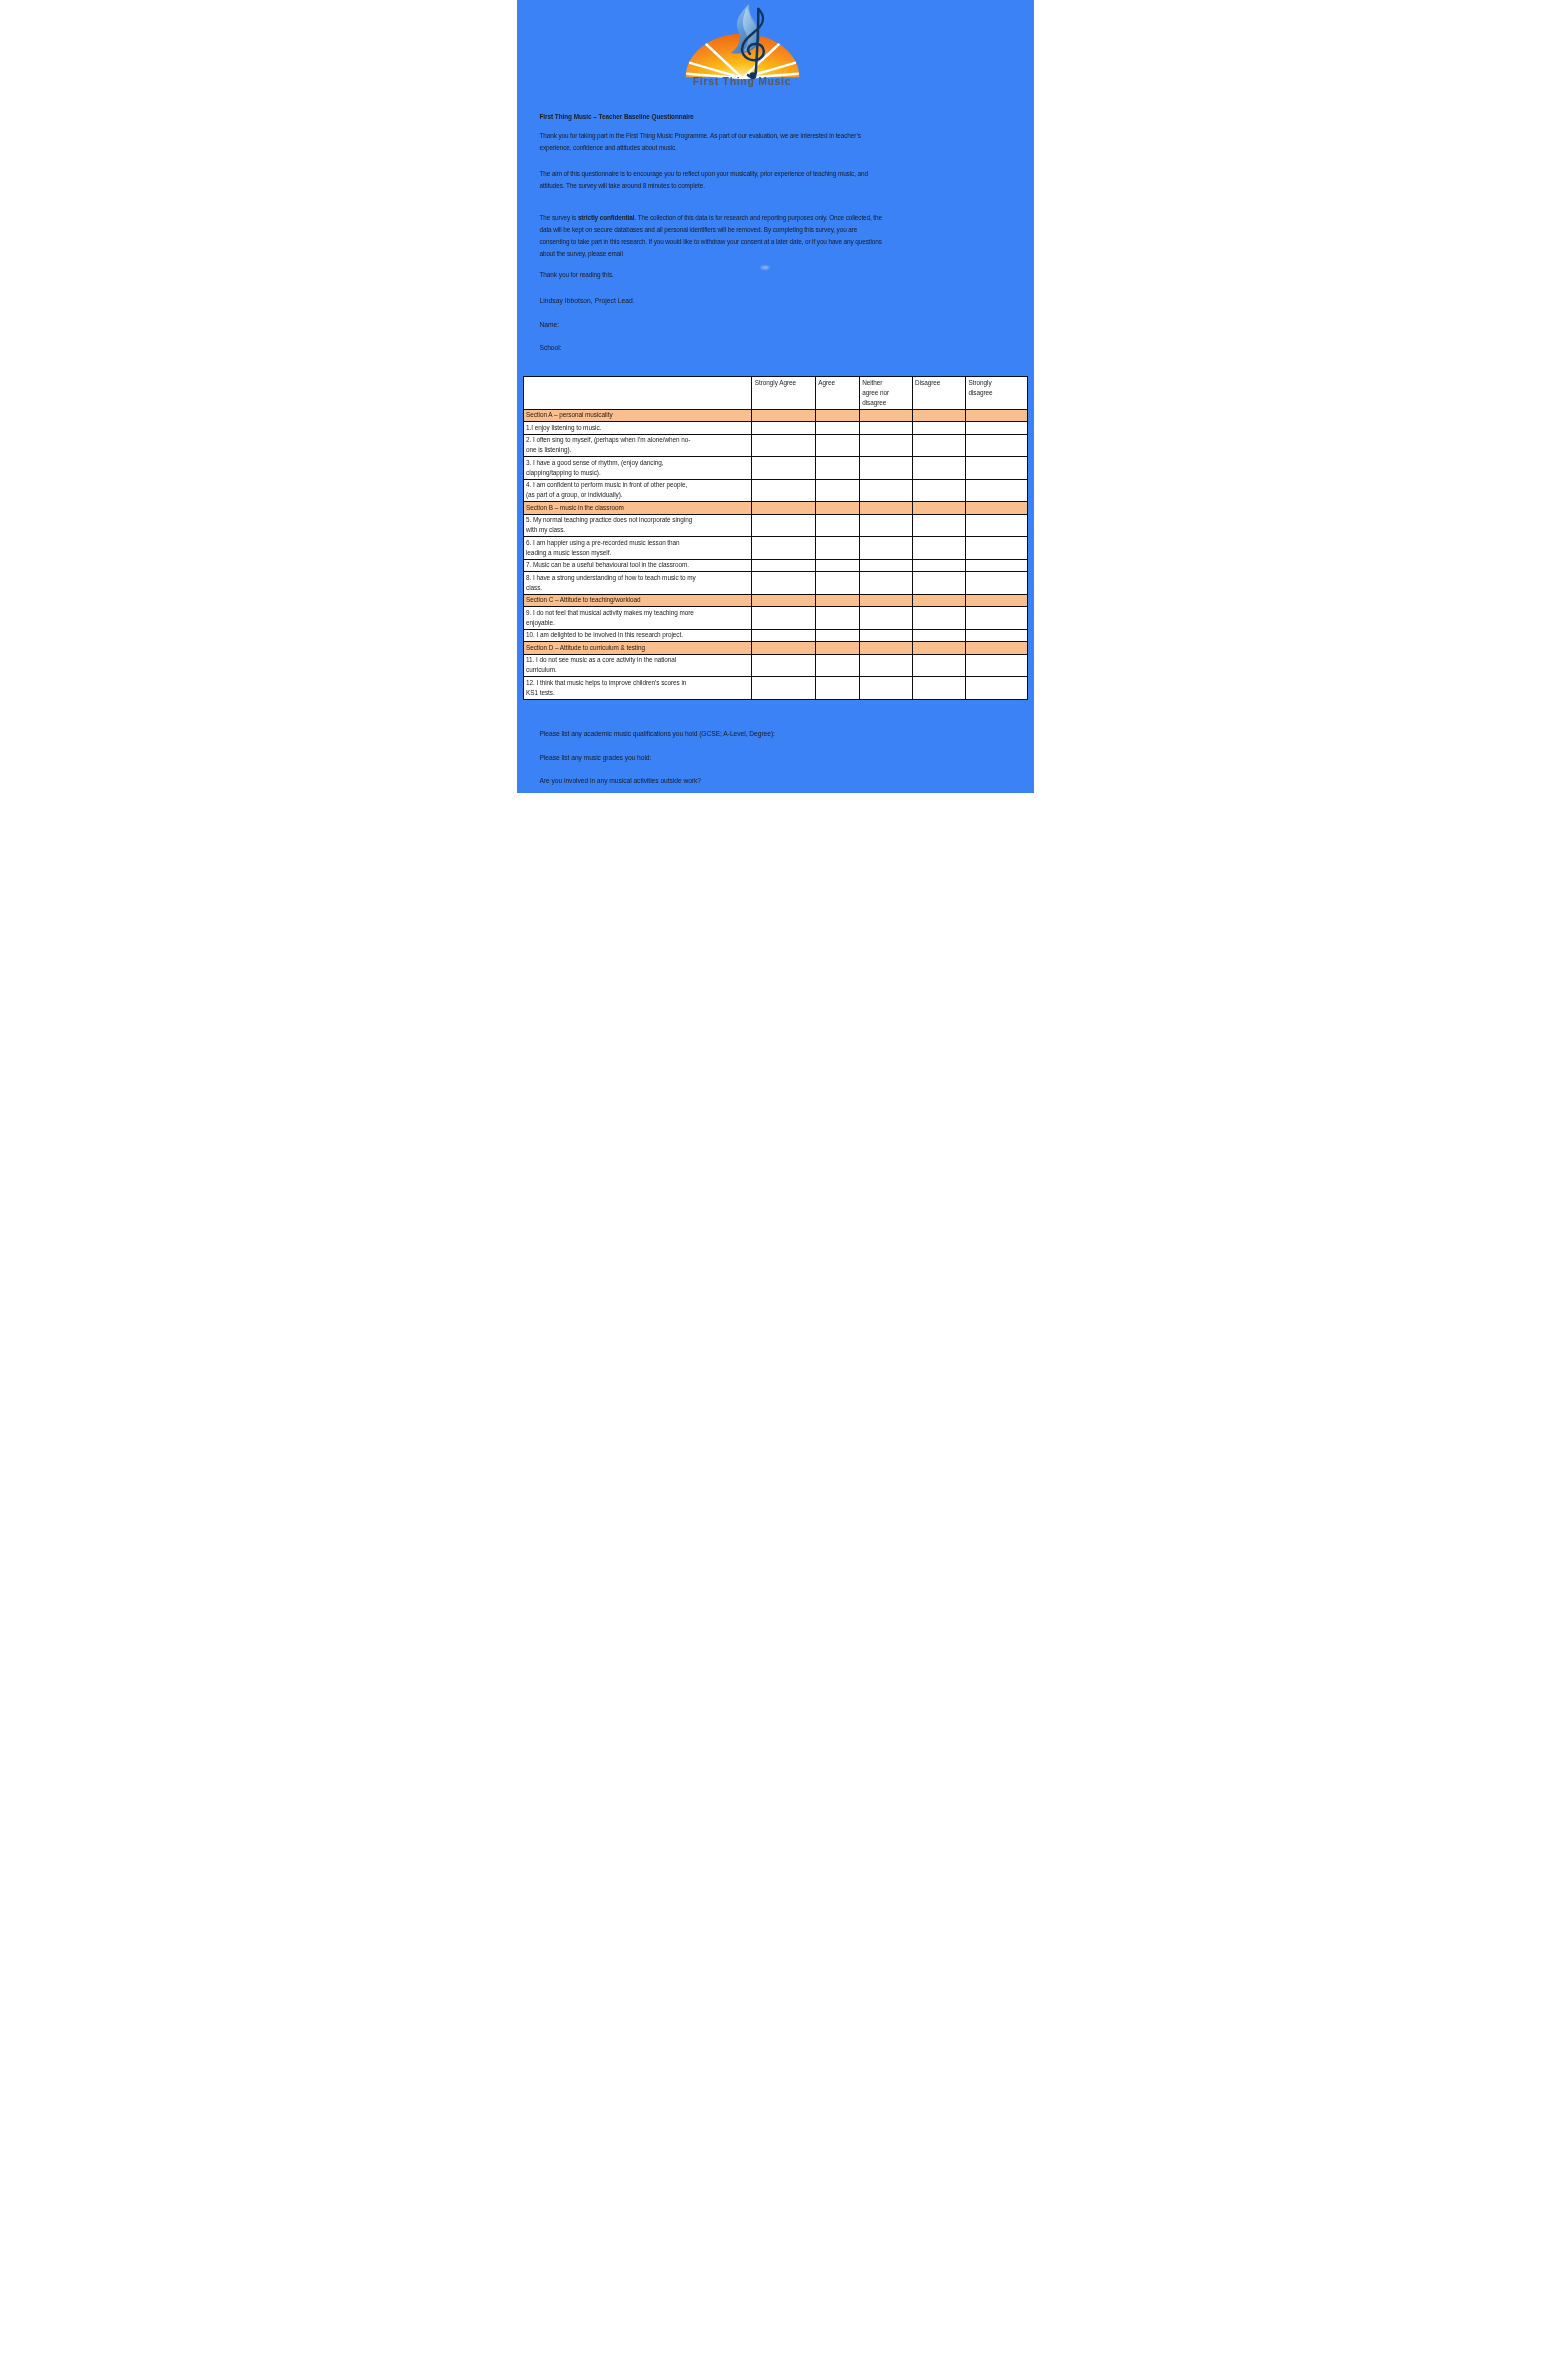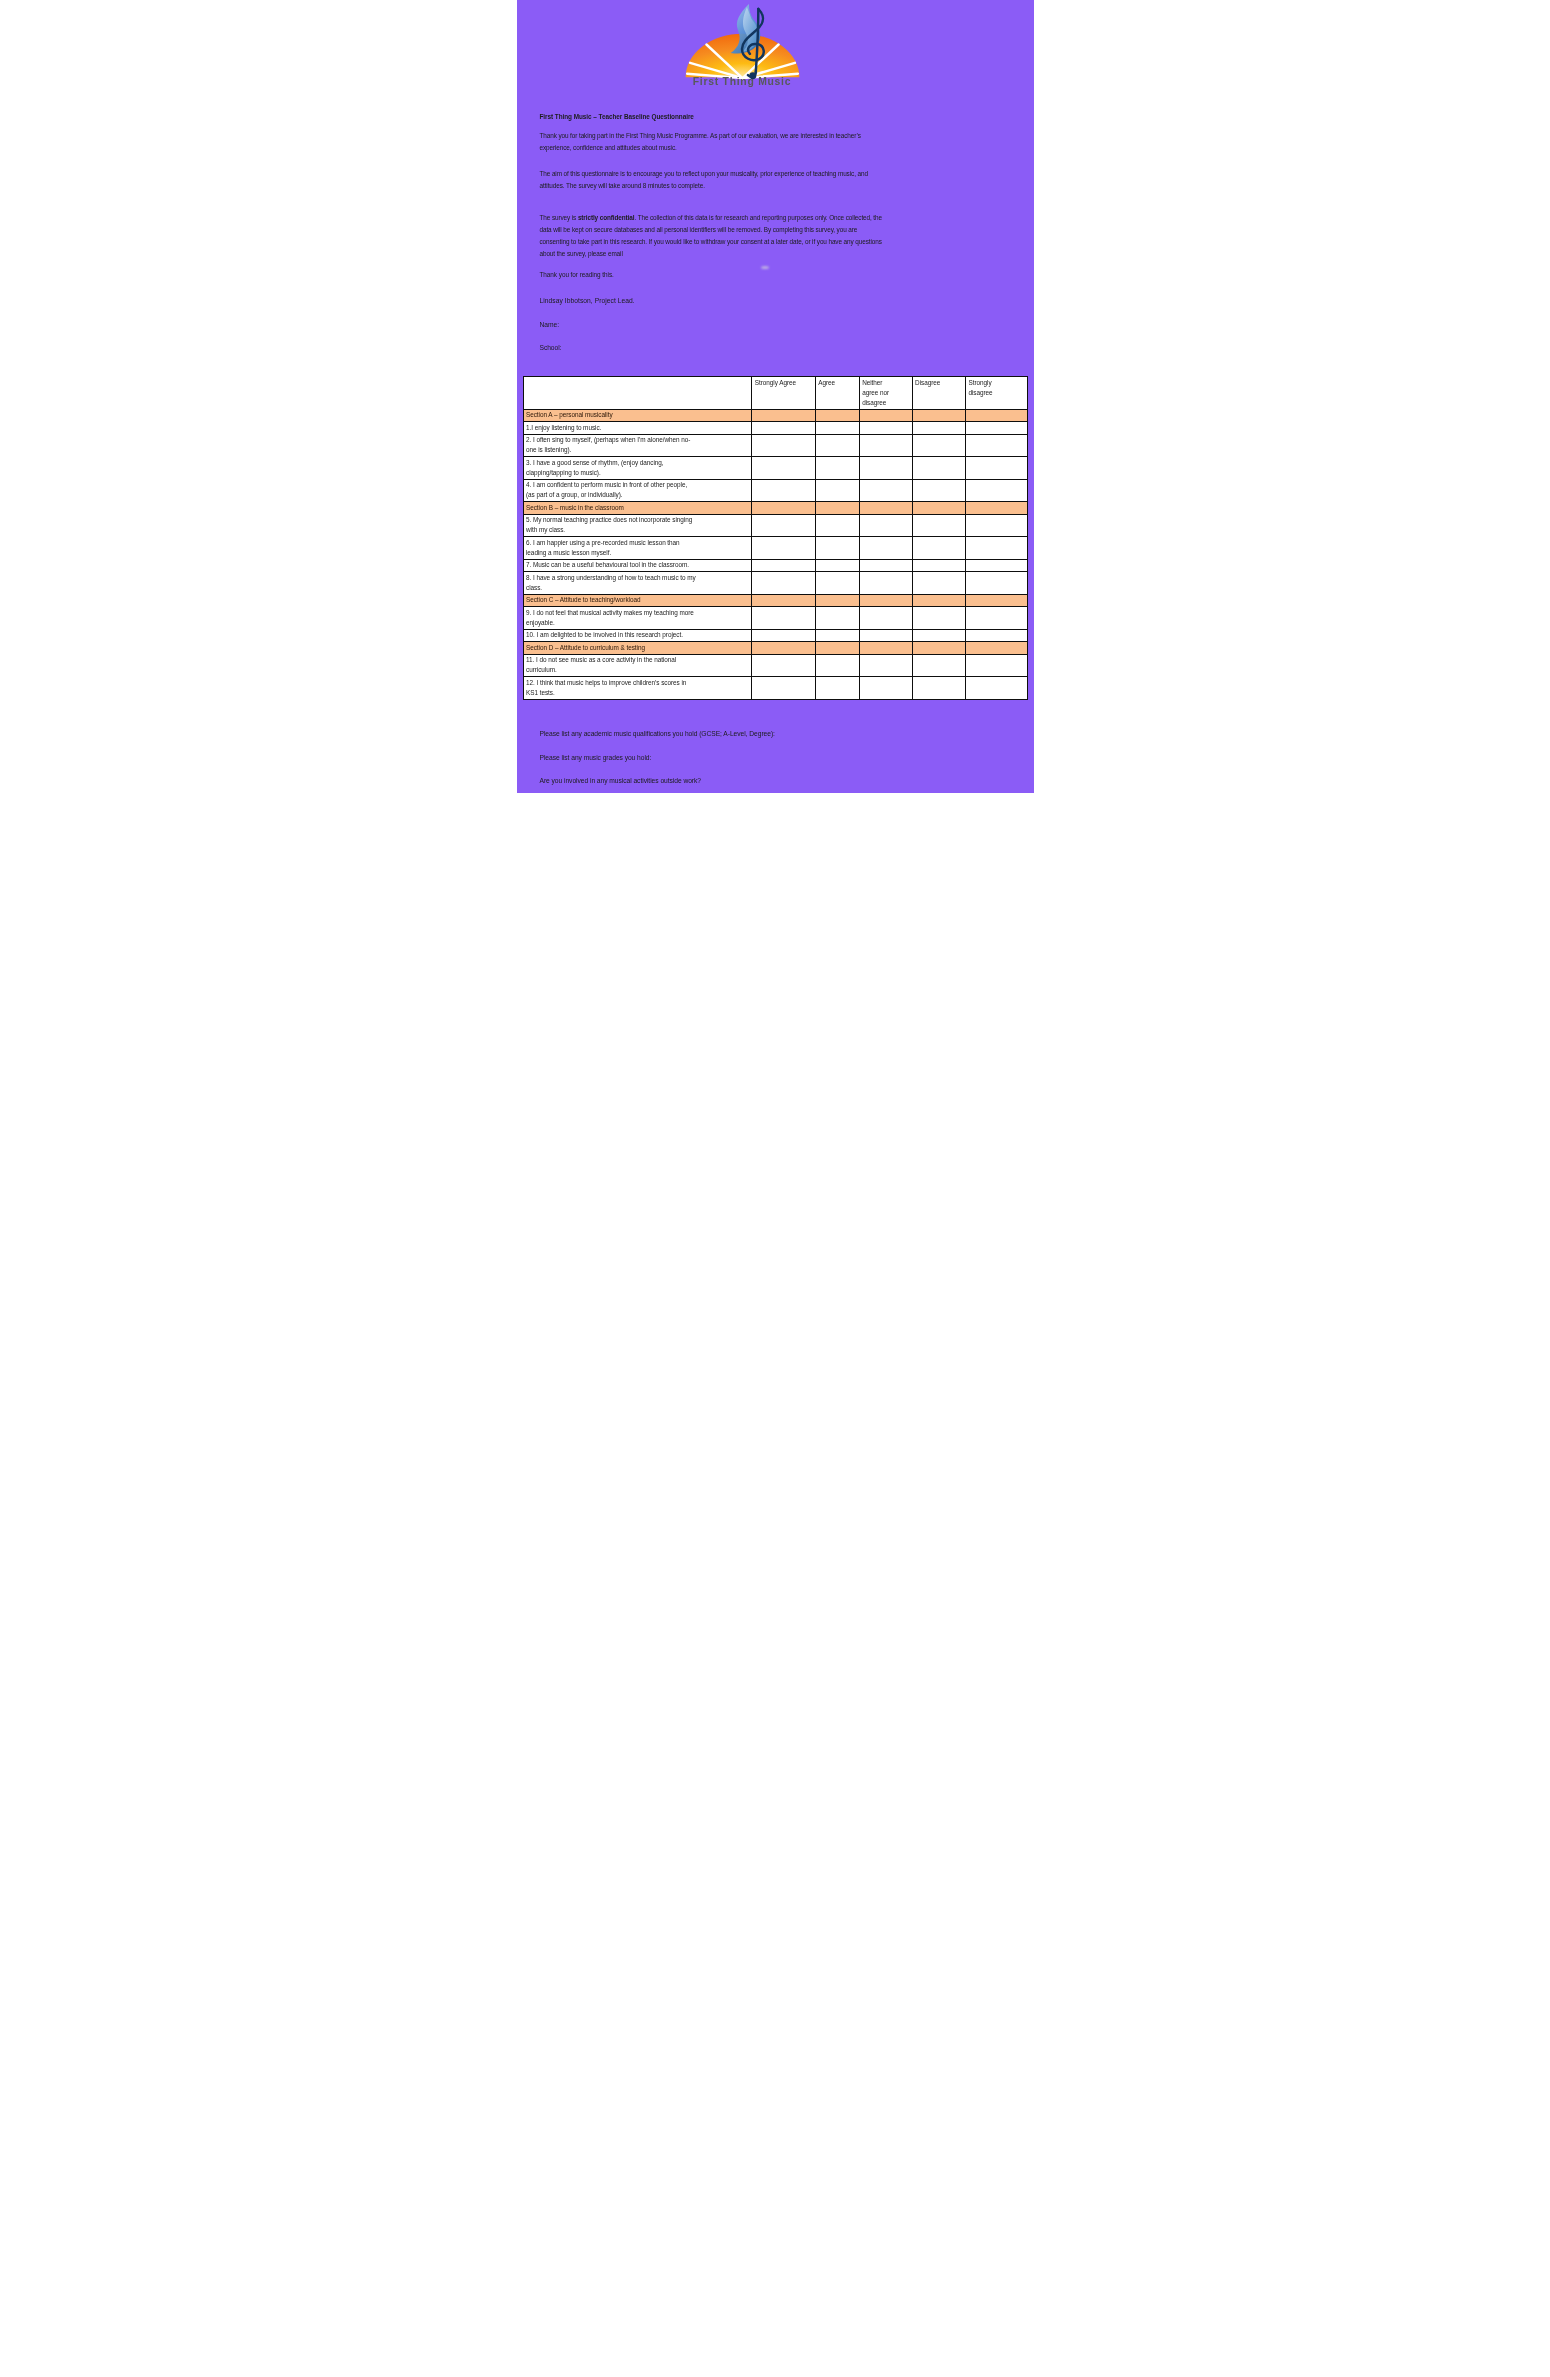--- a/index.html
+++ b/index.html
@@ -2,21 +2,21 @@
 <html style="font-size:8px"><head>
 <meta charset="utf-8">
 <style>
   * { margin:0; padding:0; box-sizing:border-box; }
   html,body { background:#ffffff; }
   body { font-family:"Liberation Sans","DejaVu Sans",sans-serif; color:#1c1c1c; }
   .page {
     position:relative;
     width:517px; height:793px;
     margin:0 auto;
-    background:#8b5cf6;
+    background:#3b82f6;
     overflow:hidden;
   }
   
   .logo-wrap { position:absolute; left:167px; top:3px; width:117px; height:87px; }
   
   .doc-title { position:absolute; left:23px; top:113px; font-size:6.4px; font-weight:bold; letter-spacing:-0.05px; }
   .para { position:absolute; left:23px; width:430px; font-size:6.4px; line-height:12px; white-space:pre-line; letter-spacing:-0.1px; }
   .p1 { top:130px; }
   .p2 { top:168px; }
   .p3 { top:212px; }

